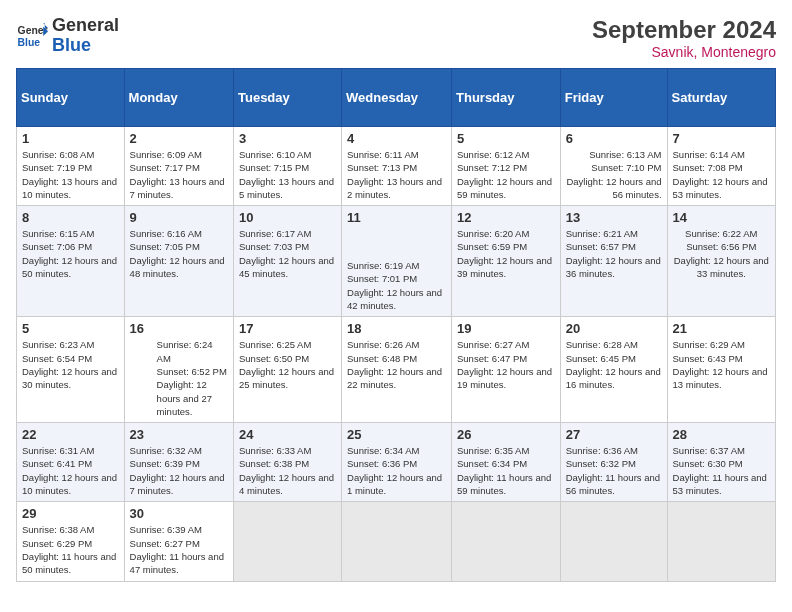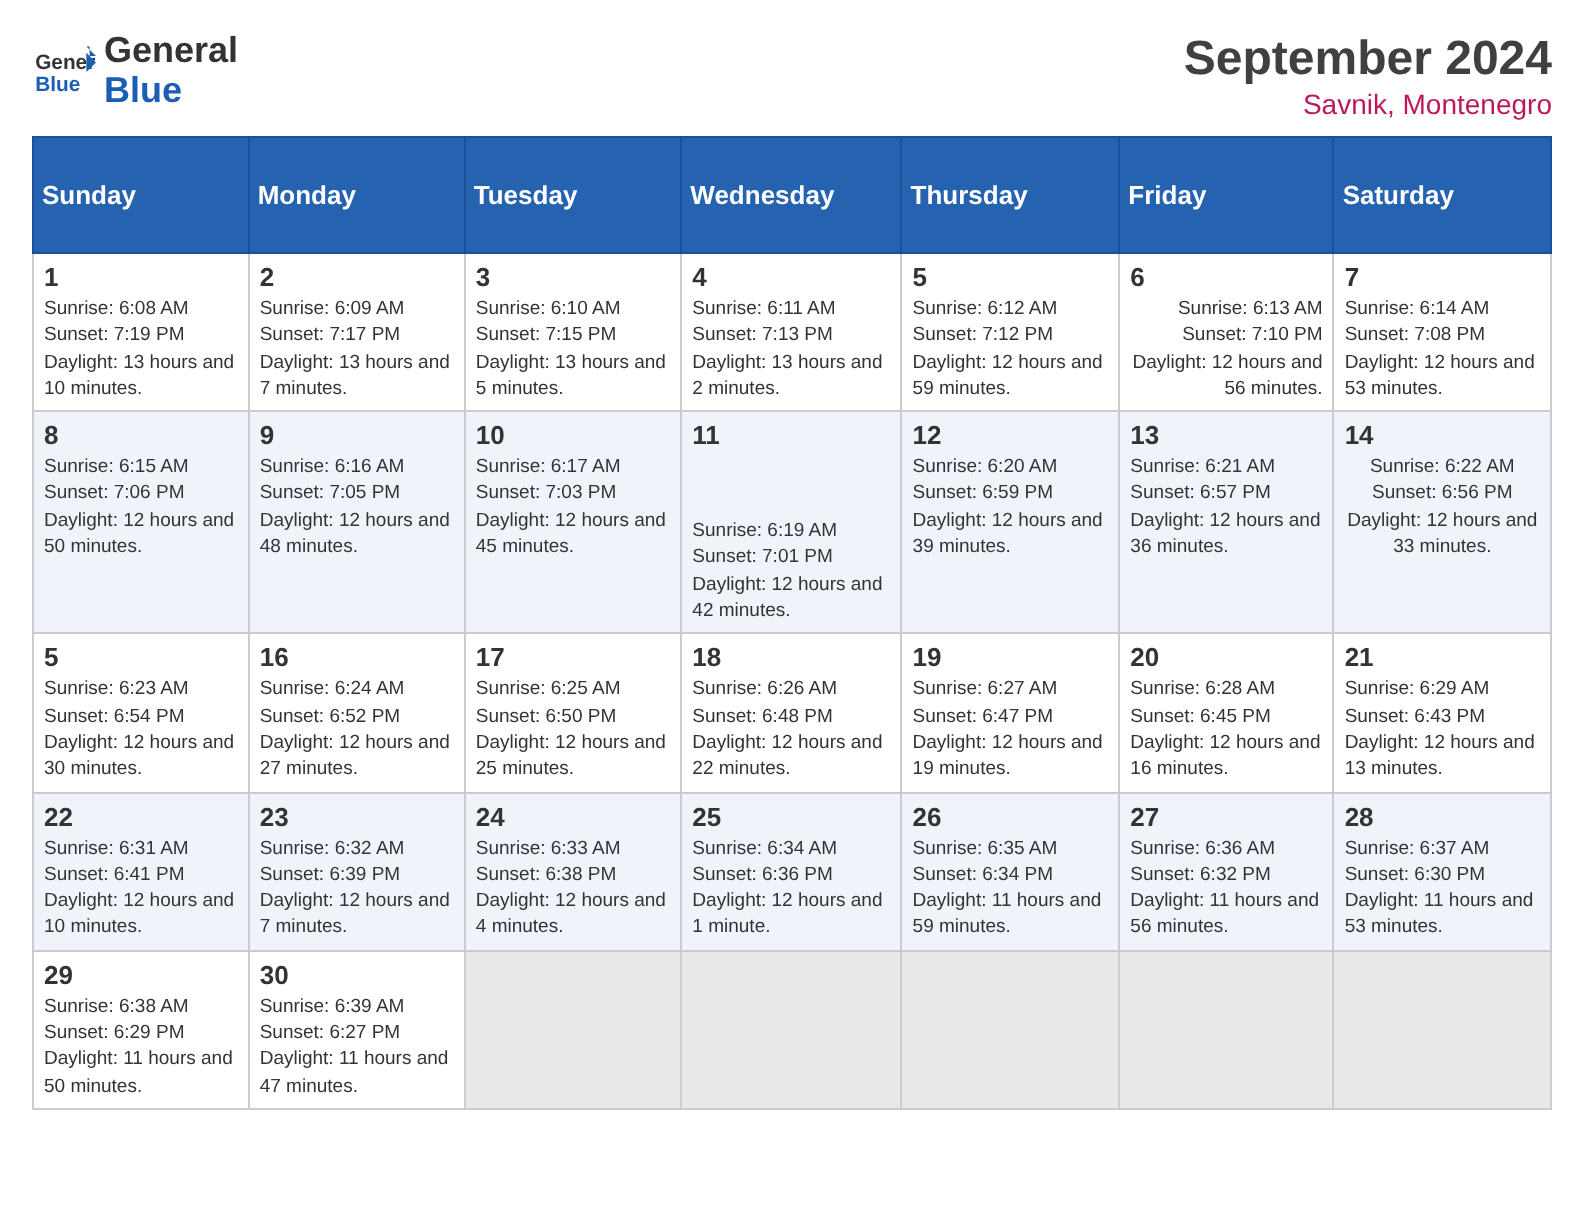--- a/index.html
+++ b/index.html
@@ -212,21 +212,21 @@
       </tr>
       <tr>
         <td>
           <span class="day-num">5</span>
           <div class="day-info" style="white-space: pre-line;">Sunrise: 6:23 AM
 Sunset: 6:54 PM
 Daylight: 12 hours and 30 minutes.</div>
         </td>
         <td>
           <span class="day-num">16</span>
-          <div class="day-info" style="white-space: pre-line;">Sunrise: 6:24 AM
+          <div class="day-info" style="white-space: pre-line; margin-left: 27px;">Sunrise: 6:24 AM
 Sunset: 6:52 PM
 Daylight: 12 hours and 27 minutes.</div>
         </td>
         <td>
           <span class="day-num">17</span>
           <div class="day-info" style="white-space: pre-line;">Sunrise: 6:25 AM
 Sunset: 6:50 PM
 Daylight: 12 hours and 25 minutes.</div>
         </td>
         <td>

